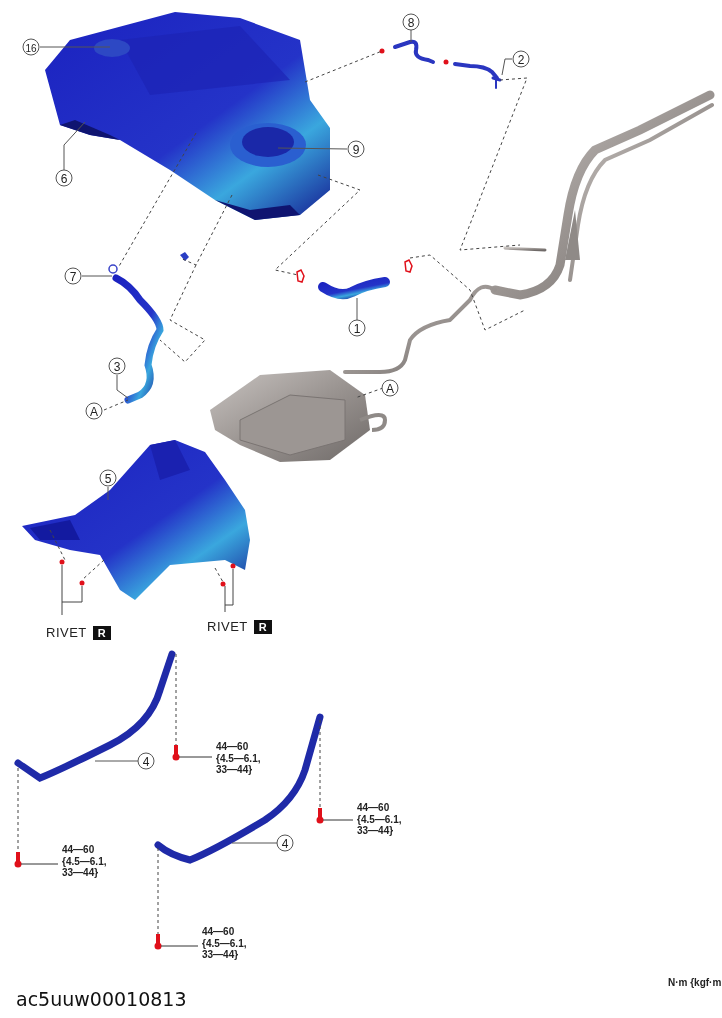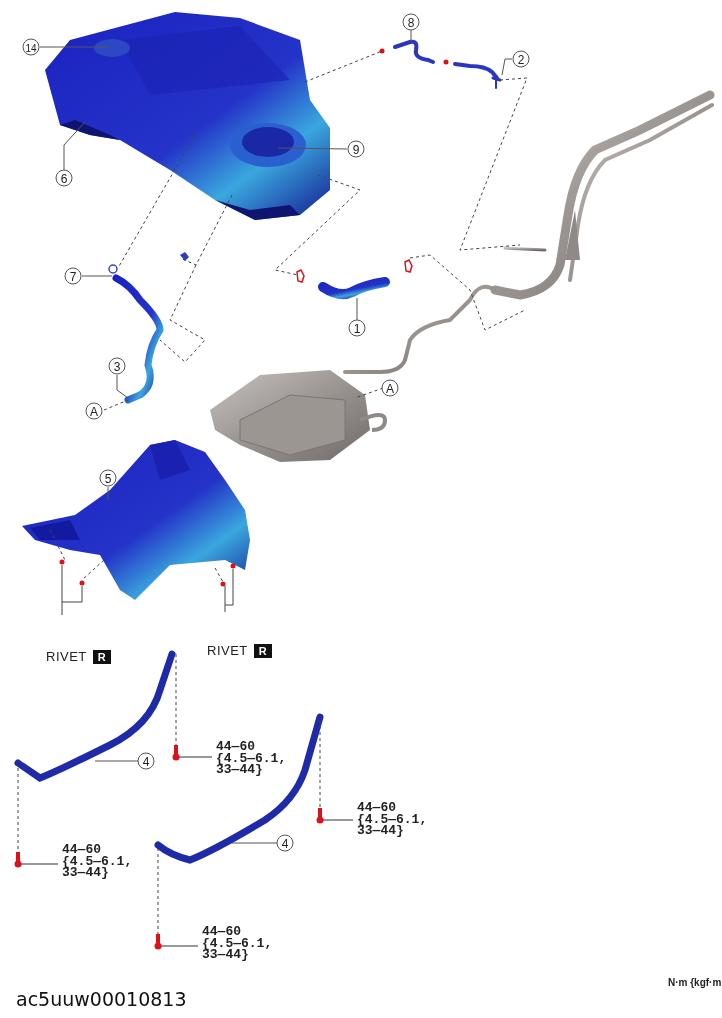--- a/index.html
+++ b/index.html
@@ -1,22 +1,22 @@
 <!DOCTYPE html>
 <html><head>
 <meta charset="utf-8">
 <style>
   html, body { margin:0; padding:0; background:#ffffff; }
   body { width:722px; height:1018px; position:relative; overflow:hidden; font-family:"Liberation Sans", sans-serif; }
   #stage { position:absolute; left:0; top:0; width:722px; height:1018px; }
   .callout { position:absolute; width:17px; height:17px; border:1px solid #555; border-radius:50%; background:#fff;
              font-size:12px; line-height:17px; text-align:center; color:#222; box-sizing:border-box; transform:translate(-50%,-50%); }
-  .rivet-label { position:absolute; font-size:13px; color:#222; letter-spacing:0.5px;margin-top:24px; }
+  .rivet-label { position:absolute; font-size:13px; color:#222; letter-spacing:0.5px; }
   .rivet-label .badge { display:inline-block; background:#111; color:#fff; font-weight:bold; font-size:11px; padding:0 5px; margin-left:6px; line-height:14px; }
-  .torque { position:absolute; font-size:13px; font-weight:bold; color:#222; line-height:11.5px; white-space:pre;font-family:Liberation Mono, monospace; }
+  .torque { position:absolute; font-size:10px; font-weight:bold; color:#222; line-height:11.5px; white-space:pre; }
   .caption { position:absolute; left:16px; top:988px; font-size:19px; color:#111; font-family:"DejaVu Sans", sans-serif; }
   .units { position:absolute; left:656px; top:977px; font-size:10px; font-weight:bold; color:#222; white-space:nowrap;padding-left:12px; }
 </style>
 </head>
 <body>
 
 <div id="stage">
   <svg width="722" height="1018" viewBox="0 0 722 1018" style="position:absolute;left:0;top:0">
     <defs>
       <linearGradient id="gBlue" x1="0" y1="0" x2="1" y2="1">
@@ -151,21 +151,21 @@
   <div class="callout" style="left:357px;top:328px">1</div>
   <div class="callout" style="left:521px;top:59px">2</div>
   <div class="callout" style="left:117px;top:366px">3</div>
   <div class="callout" style="left:146px;top:761px">4</div>
   <div class="callout" style="left:285px;top:843px">4</div>
   <div class="callout" style="left:108px;top:478px">5</div>
   <div class="callout" style="left:64px;top:178px">6</div>
   <div class="callout" style="left:73px;top:276px">7</div>
   <div class="callout" style="left:411px;top:22px">8</div>
   <div class="callout" style="left:356px;top:149px">9</div>
-  <div class="callout" style="left:31px;top:47px;font-size:10px">14</div>
+  <div class="callout" style="left:31px;top:47px;font-size:10px">16</div>
   <div class="callout" style="left:94px;top:411px">A</div>
   <div class="callout" style="left:390px;top:388px">A</div>
 
   <div class="rivet-label" style="left:46px;top:625px">
     <span>RIVET</span><span class="badge">R</span>
   </div>
   <div class="rivet-label" style="left:207px;top:619px">
     <span>RIVET</span><span class="badge">R</span>
   </div>
 

